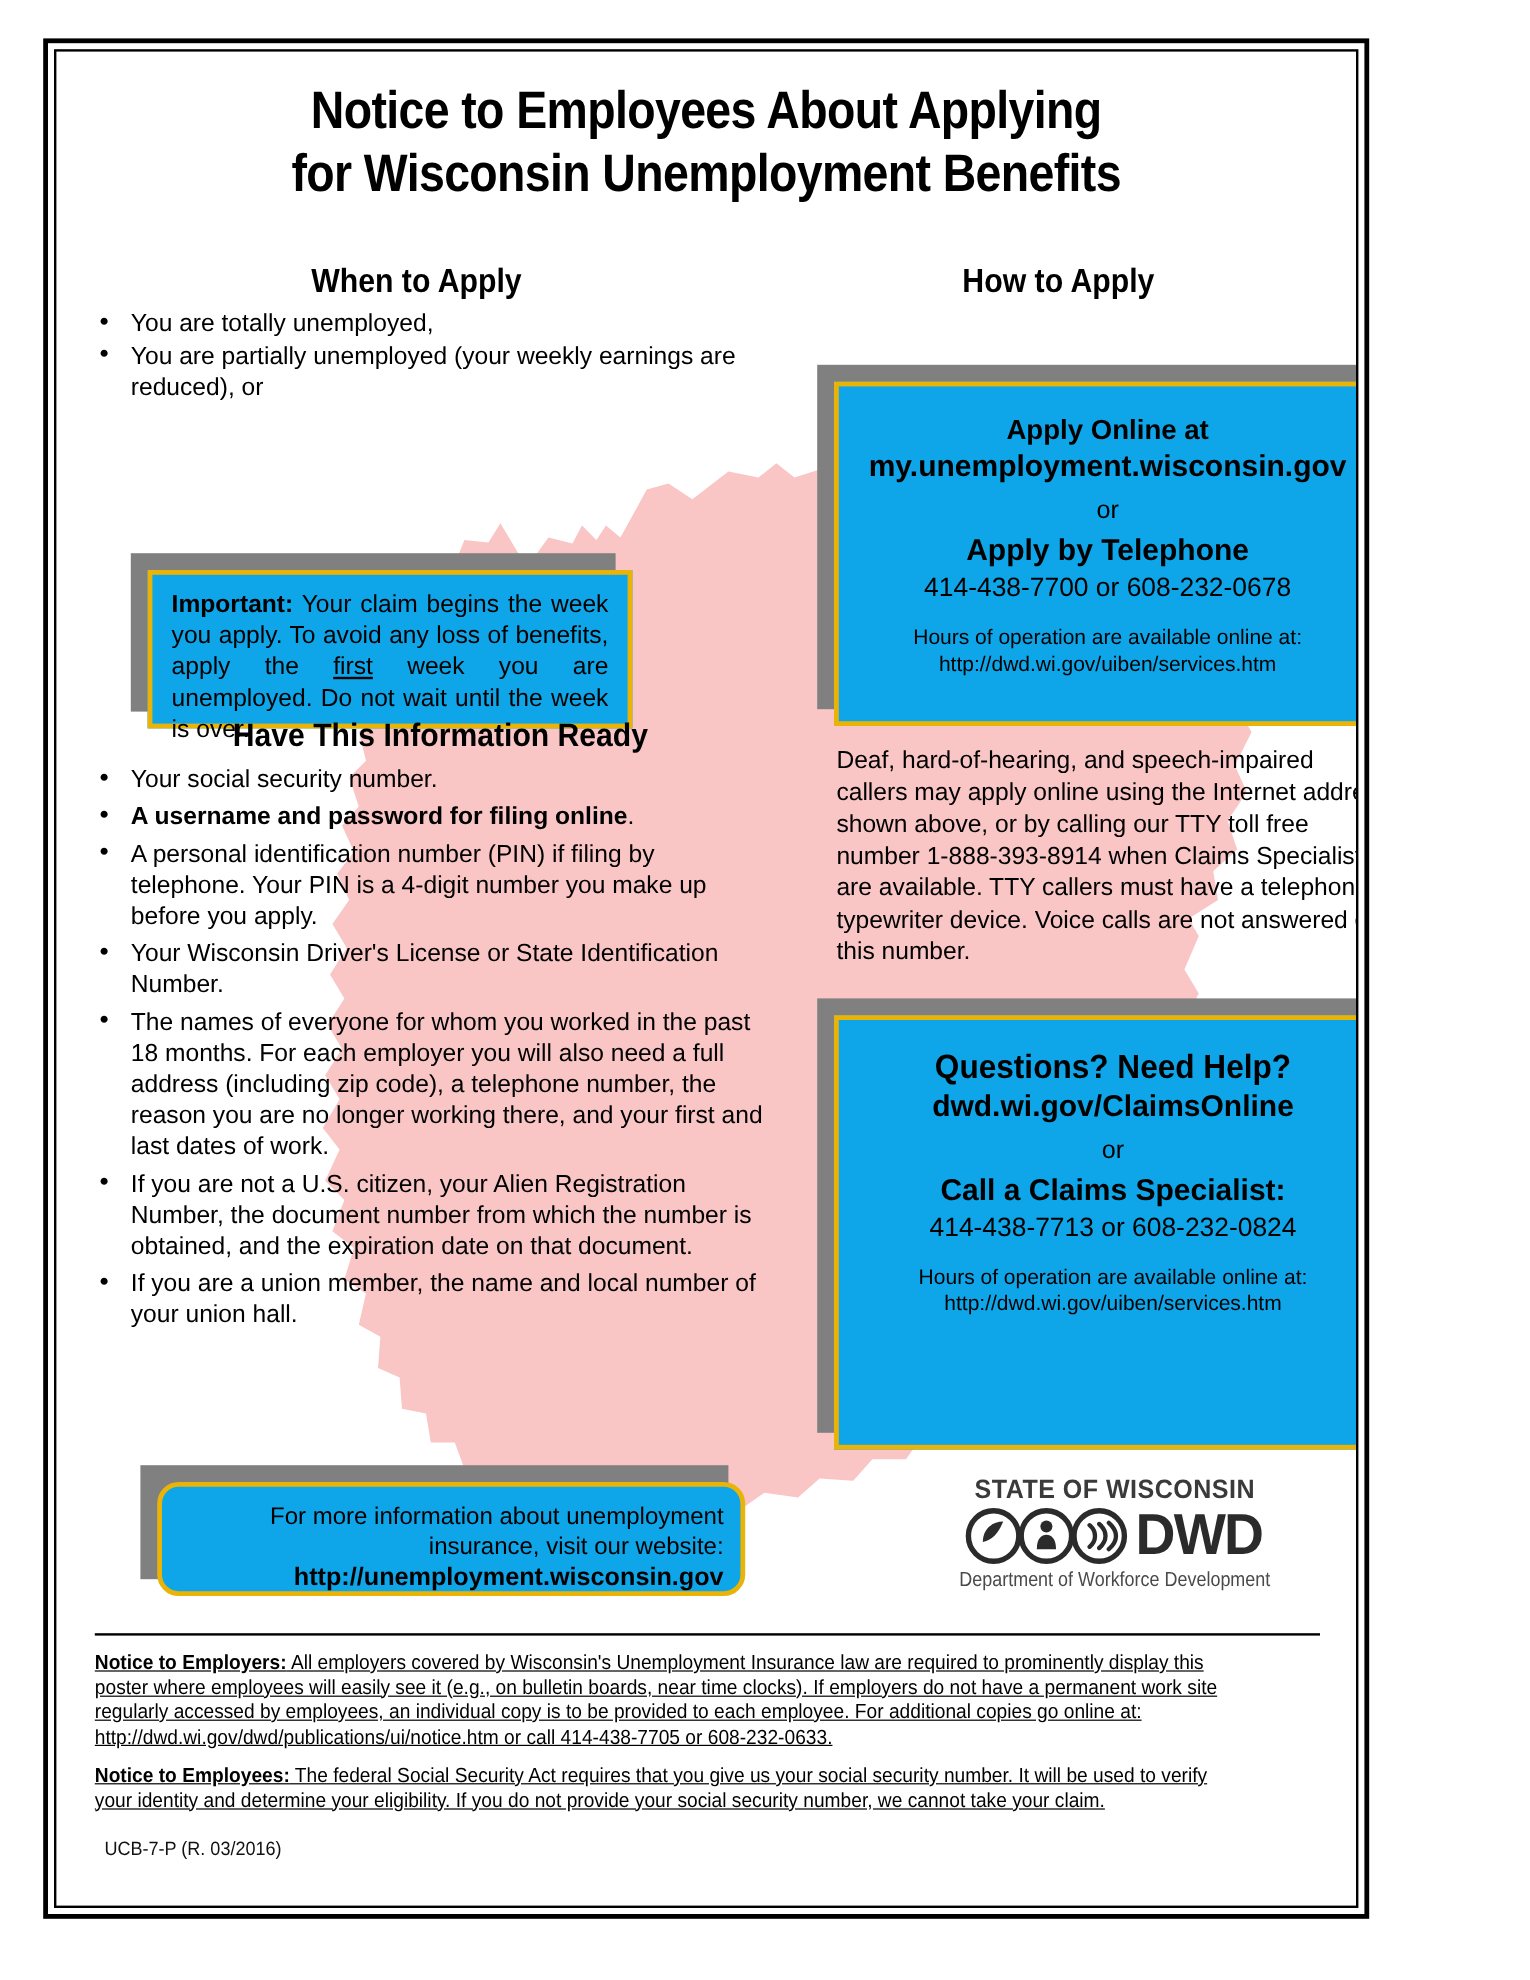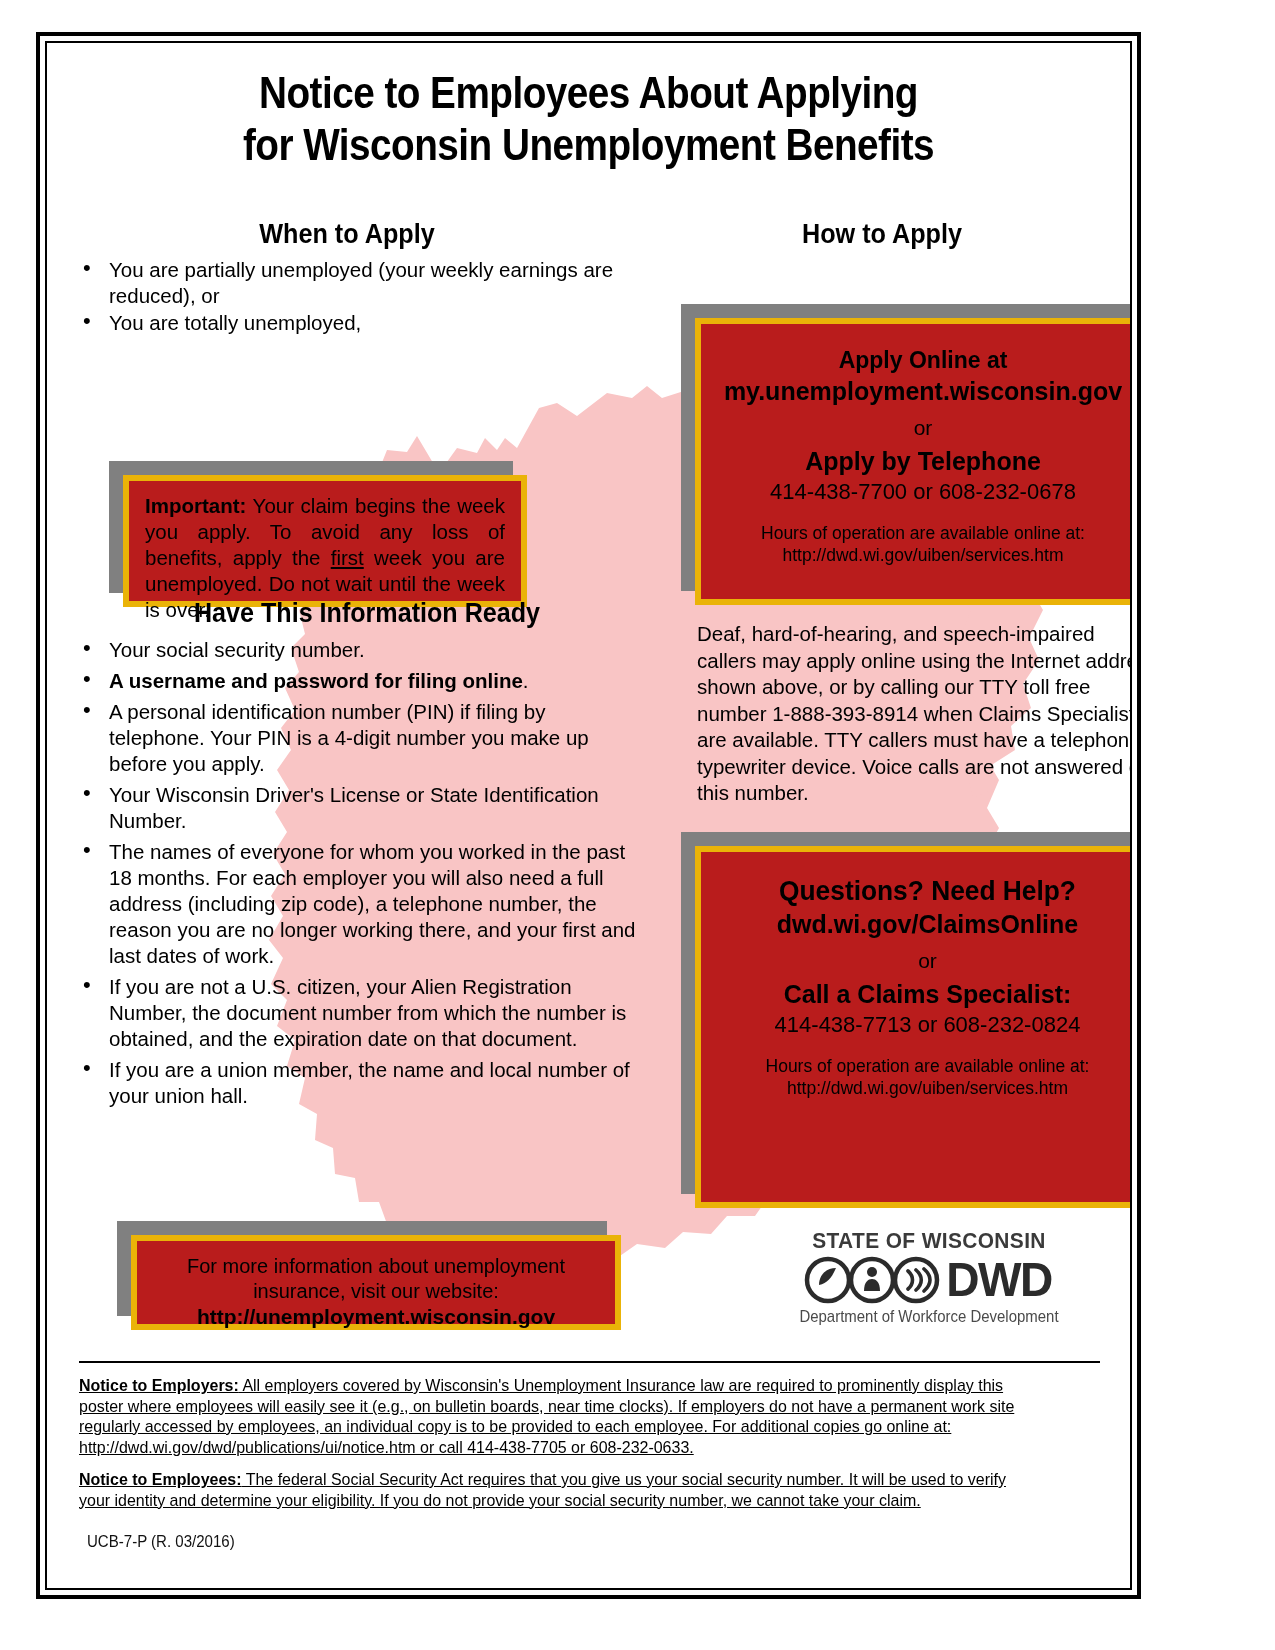--- a/index.html
+++ b/index.html
@@ -91,40 +91,40 @@
   .sbox .shadow {
     position: absolute;
     left: -14px; top: -14px;
     width: 100%; height: 100%;
     background: #808080;
   }
   .sbox .body {
     position: absolute;
     left: 0; top: 0;
     width: 100%; height: 100%;
-    border: 6px solid #eab308;
-    background: #b91c1c;
+    border: 4px solid #eab308;
+    background: #0ea5e9;
   }
 
   #box-important { left: 76px;  top: 432px;  width: 404px; height: 132px; }
   #box-important .body { padding: 12px 16px 0 16px; }
   #box-important p {
     font-size: 20.5px; line-height: 26px;
     text-align: justify;
   }
   .u { text-decoration: underline; }
 
   #box-apply { left: 648px; top: 275px; width: 456px; height: 287px; }
   #box-apply .body { padding: 22px 14px 0 14px; text-align: center; }
 
   #box-questions { left: 648px; top: 803px; width: 465px; height: 362px; }
   #box-questions .body { padding: 22px 14px 0 14px; text-align: center; }
 
   #box-more { left: 84px; top: 1192px; width: 490px; height: 95px; }
-  #box-more .body { padding: 13px 14px 0 14px; text-align: center; }
+  #box-more .body { padding: 13px 14px 0 14px; text-align: right; border-radius: 18px; }
   #box-more p { font-size: 20px; line-height: 25px; }
   #box-more .site { font-weight: bold; font-size: 21px; }
 
   .bold-lg  { font-weight: bold; font-size: 23px; line-height: 29px; }
   .bold-xl  { font-weight: bold; font-size: 25px; line-height: 32px; }
   .plain-lg { font-size: 22px; line-height: 29px; }
   .orword   { font-size: 21px; line-height: 30px; margin: 6px 0 2px; }
   .small-note {
     font-size: 17.5px; line-height: 22px; margin-top: 16px;
   }
@@ -238,22 +238,22 @@
 
   <div id="title">
     <div>Notice to Employees About Applying</div>
     <div>for Wisconsin Unemployment Benefits</div>
   </div>
 
   <div class="col-head layer" id="head-when">When to Apply</div>
   <div class="col-head layer" id="head-how">How to Apply</div>
 
   <ul class="bl layer" id="list-when">
+    <li>You are totally unemployed,</li>
     <li>You are partially unemployed (your weekly earnings are reduced), or</li>
-    <li>You are totally unemployed,</li>
   </ul>
 
   <div class="sbox layer" id="box-important">
     <div class="shadow"></div>
     <div class="body">
       <p><span class="b">Important:</span><span> Your claim begins the week you apply. To avoid any loss of benefits, apply the </span><span class="u">first</span><span> week you are unemployed. Do not wait until the week is over.</span></p>
     </div>
   </div>
 
   <div class="layer" id="head-have">Have This Information Ready</div>

